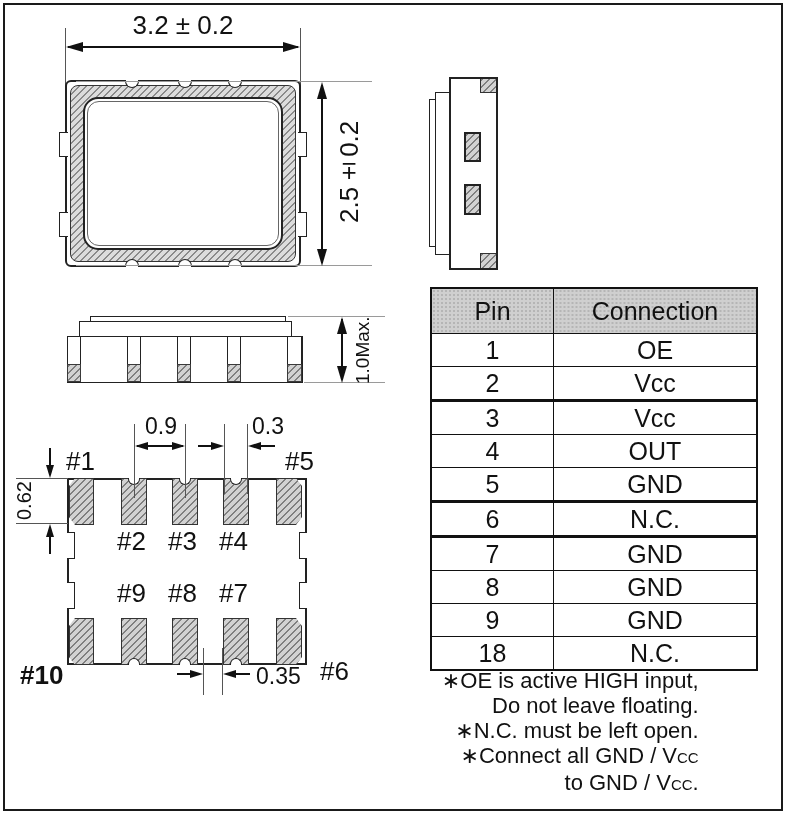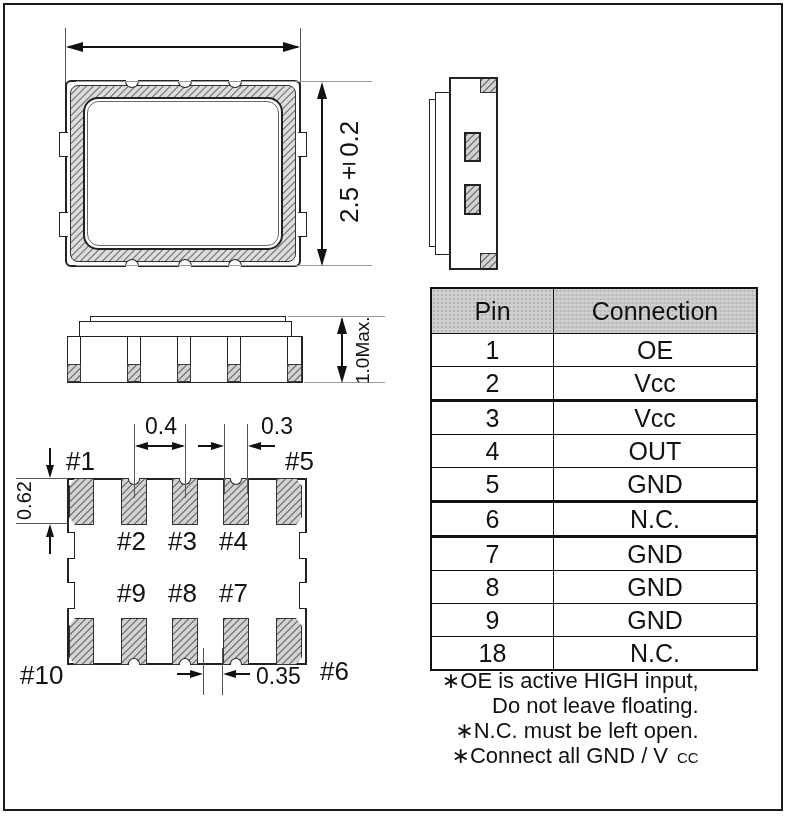--- a/index.html
+++ b/index.html
@@ -65,34 +65,35 @@
      background-image:radial-gradient(circle,#b5b5b5 0.8px,transparent 0.9px);background-size:4px 4px;}
   #pin-table td{height:32px;background:#fff;}
   #pin-table .col-pin{width:121px;}
   #pin-table .col-conn{width:202px;}
   #pin-table tr.thick td{border-bottom-width:3px;}
 
   
   #notes{position:absolute;left:408px;top:668px;font-size:22px;line-height:25px;white-space:nowrap;text-align:right;}
   #notes .ind1{margin-left:84px;}
   #notes .ind2{margin-left:104px;}
-  .subcc{font-size:15px;margin-left:9px;}
+  .subcc{font-size:15px;}
 
   
   .mpad{position:absolute;top:0;bottom:0;border-left:1.5px solid #222;border-right:1.5px solid #222;
         background:#fff;box-sizing:border-box;}
   .mfoot{position:absolute;left:-1px;right:-1px;bottom:0;height:18px;border:1px solid #3a3a3a;box-sizing:border-box;}
 </style>
 </head>
 <body>
 
 <div id="page">
 
   <div class="abs" style="left:3px;top:3px;width:776px;height:804px;border:2px solid #1a1a1a;"></div>
 
+  <div class="bigdim" style="left:65px;top:10px;width:236px;text-align:center;">3.2 ± 0.2</div>
 
   <div class="ext" style="left:65px;top:28px;width:1px;height:60px;"></div>
   <div class="ext" style="left:300px;top:28px;width:1px;height:60px;"></div>
   <div class="ln" style="left:68px;top:46px;width:230px;height:2px;"></div>
   <div class="ah ah-l" style="left:66px;top:42px;"></div>
   <div class="ah ah-r" style="left:283px;top:42px;"></div>
 
   <div id="pkg-top">
     <div id="pkg-ring" class="hatch2"></div>
     <div id="pkg-cavity">
@@ -186,37 +187,37 @@
   </div>
 
   <div class="lab" style="left:66px;top:446px;">#1</div>
   <div class="lab" style="left:285px;top:446px;">#5</div>
   <div class="lab" style="left:117px;top:526px;">#2</div>
   <div class="lab" style="left:168px;top:526px;">#3</div>
   <div class="lab" style="left:219px;top:526px;">#4</div>
   <div class="lab" style="left:117px;top:578px;">#9</div>
   <div class="lab" style="left:168px;top:578px;">#8</div>
   <div class="lab" style="left:219px;top:578px;">#7</div>
-  <div class="lab" style="left:20px;top:660px;">#10</div>
+  <div class="lab" style="left:20px;top:660px;font-weight:bold;">#10</div>
   <div class="lab" style="left:320px;top:656px;">#6</div>
 
   <div class="ext" style="left:134px;top:424px;width:1px;height:74px;"></div>
   <div class="ext" style="left:185px;top:424px;width:1px;height:74px;"></div>
   <div class="ln" style="left:137px;top:445px;width:46px;height:2px;"></div>
   <div class="ah ah-l sm" style="left:135px;top:442px;"></div>
   <div class="ah ah-r sm" style="left:172px;top:442px;"></div>
-  <div class="dimtxt" style="left:136px;top:413px;width:50px;text-align:center;">0.4</div>
+  <div class="dimtxt" style="left:136px;top:413px;width:50px;text-align:center;">0.9</div>
 
   <div class="ext" style="left:224px;top:424px;width:1px;height:70px;"></div>
   <div class="ext" style="left:247px;top:424px;width:1px;height:70px;"></div>
   <div class="ln" style="left:198px;top:445px;width:14px;height:2px;"></div>
   <div class="ah ah-r sm" style="left:211px;top:442px;"></div>
   <div class="ah ah-l sm" style="left:248px;top:442px;"></div>
   <div class="ln" style="left:261px;top:445px;width:14px;height:2px;"></div>
-  <div class="dimtxt" style="left:252px;top:413px;margin-left:9px;">0.3</div>
+  <div class="dimtxt" style="left:252px;top:413px;">0.3</div>
 
   <div class="ext" style="left:16px;top:478px;width:52px;height:1px;"></div>
   <div class="ext" style="left:16px;top:523px;width:52px;height:1px;"></div>
   <div class="ln" style="left:49px;top:448px;width:2px;height:20px;"></div>
   <div class="ah ah-d sm" style="left:46px;top:465px;"></div>
   <div class="ln" style="left:49px;top:534px;width:2px;height:20px;"></div>
   <div class="ah ah-u sm" style="left:46px;top:524px;"></div>
   <div class="vtext" style="position:absolute;left:13px;top:479px;height:44px;font-size:20px;">0.62</div>
 
   <div class="ext" style="left:203px;top:648px;width:1px;height:47px;"></div>
@@ -274,15 +275,16 @@
       <td>N.C.</td>
         </tr>
   </tbody>
     </table>
 
   <div id="notes">
     <div>∗OE is active HIGH input,</div>
     <div class="ind1">Do not leave floating.</div>
     <div>∗N.C. must be left open.</div>
     <div><span>∗Connect all GND / V</span><span class="subcc">CC</span></div>
+    <div class="ind2"><span>to GND / V</span><span class="subcc">CC</span><span>.</span></div>
   </div>
 
 </div>
 
 </body></html>

